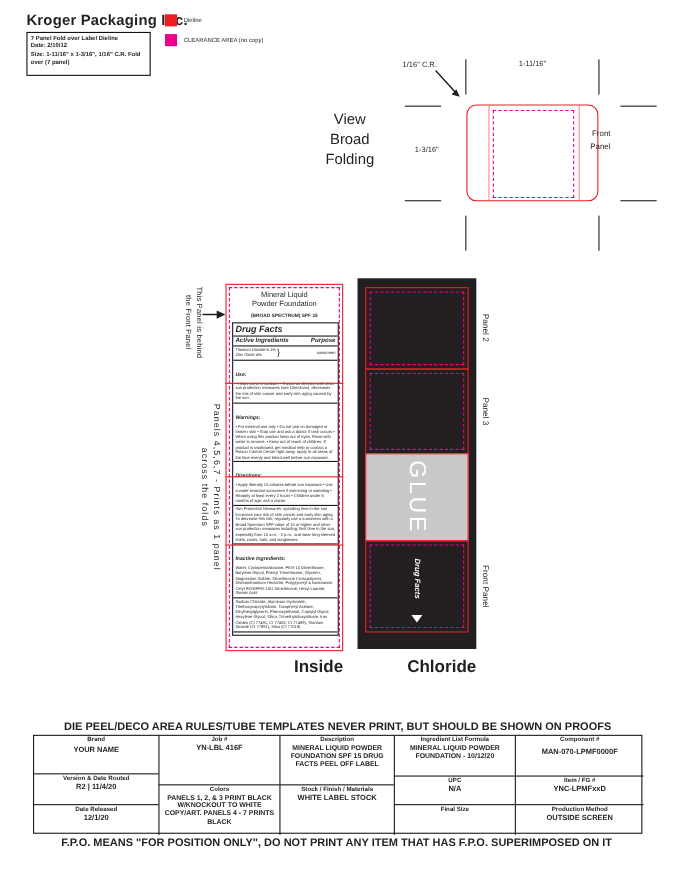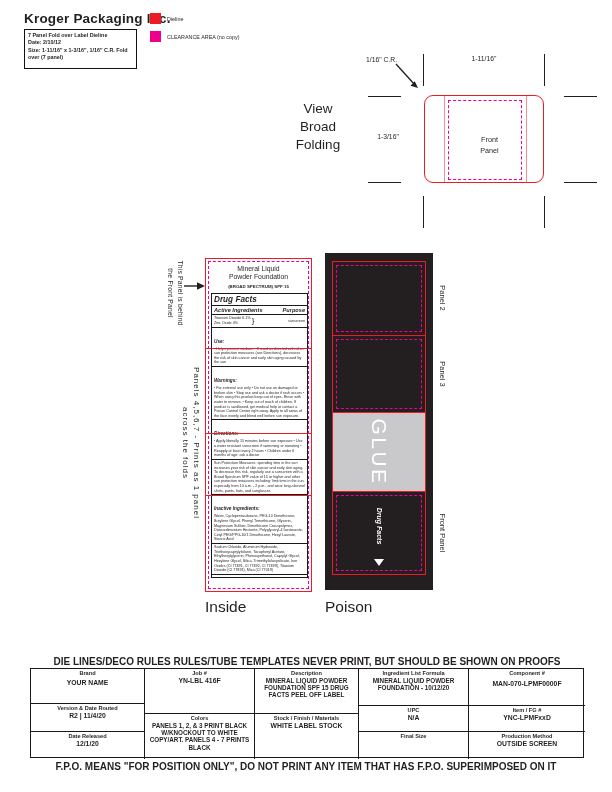--- a/index.html
+++ b/index.html
@@ -21,21 +21,21 @@
   
   .tl{background:#231f20;}
   .fold-title{left:281px;top:100px;width:74px;text-align:center;font-size:13.5px;line-height:1.32;white-space:pre-line;}
   .dim-label{font-size:6.8px;}
   .cr-label{left:366px;top:56px;}
   .width-label{left:424px;top:55px;width:120px;text-align:center;}
   .height-label{left:360px;top:133px;width:56px;text-align:center;}
   .fold-rect{left:424px;top:95px;width:120px;height:88px;border:1.2px solid #ed1c24;border-radius:9px;box-sizing:border-box;}
   .fold-crease{position:absolute;top:0;bottom:0;width:1px;background:rgba(237,28,36,.5);}
   .fold-clear{left:448px;top:100px;width:72px;height:78px;border:1px dashed #ec008c;}
-  .fold-front-label{left:424px;top:135px;width:131px;text-align:center;font-size:7.2px;line-height:1.5;white-space:pre-line;}
+  .fold-front-label{left:424px;top:117px;width:131px;text-align:right;font-size:7.2px;line-height:1.5;white-space:pre-line;}
   
   .inside-strip{left:205px;top:258px;width:107px;height:334px;border:1.3px solid #ed1c24;box-sizing:border-box;}
   .clear-inset{position:absolute;inset:2px;border:1px dashed #ec008c;pointer-events:none;}
   .inside-label{position:absolute;left:0;right:0;top:6px;text-align:center;}
   .inside-label .title{font-size:6.8px;line-height:1.25;white-space:pre-line;}
   .inside-label .subtitle{font-size:4.4px;font-weight:bold;margin-top:2px;}
   .df-box{position:absolute;left:5px;top:34px;width:97px;height:285px;border:1px solid #1a1a1a;
           box-sizing:border-box;background:#fff;overflow:hidden;}
   .df-title{font-size:8.2px;font-weight:bold;font-style:italic;padding:1px 2px;border-bottom:1.4px solid #1a1a1a;}
   .df-cols{display:flex;justify-content:space-between;font-size:5.6px;font-weight:bold;font-style:italic;
@@ -61,21 +61,21 @@
   .o-glue{left:7px;top:159px;width:94px;height:80px;background:#c9c9cb;}
   .o-front{left:7px;top:238px;width:94px;height:84px;}
   .clear-inset3{position:absolute;inset:3px;border:1px dashed #ec008c;pointer-events:none;}
   .glue-text{position:absolute;left:50%;top:50%;transform:translate(-50%,-50%) rotate(90deg);
              font-size:21px;color:#fff;letter-spacing:2.5px;white-space:nowrap;}
   .front-text{position:absolute;left:50%;top:42%;transform:translate(-50%,-50%) rotate(90deg);
               font-size:7px;font-weight:bold;font-style:italic;color:#fff;white-space:nowrap;}
   .peel-tri{position:absolute;left:50%;bottom:8px;transform:translateX(-50%);width:0;height:0;
             border-left:5px solid transparent;border-right:5px solid transparent;border-top:7px solid #fff;}
   
-  .caption{font-size:15.5px;text-align:left;}
+  .caption{font-size:15.5px;text-align:right;font-weight:bold;}
   
   .banner{left:30px;top:656px;width:554px;text-align:center;font-size:10px;font-weight:bold;}
   .spec-table{left:30px;top:668px;width:554px;height:90px;border:1.2px solid #1a1a1a;box-sizing:border-box;}
   .cell{position:absolute;box-sizing:border-box;text-align:center;padding-top:1px;overflow:hidden;}
   .cell .lbl{font-size:5.6px;font-weight:bold;}
   .cell .val{font-size:6.8px;font-weight:bold;margin-top:1px;line-height:1.25;padding:0 2px;}
   .cell .val.small{font-size:6.3px;line-height:1.15;}
   .bl{border-left:1px solid #1a1a1a;}
   .bt{border-top:1px solid #1a1a1a;}
   .footer-note{left:0;top:761px;width:612px;text-align:center;font-size:10px;font-weight:bold;}
@@ -205,23 +205,23 @@
     <div class="front-text">Drug Facts</div>
     <div class="peel-tri"></div>
   </div>
 </div>
 
 <div class="abs rot side-label" style="left:442px;top:298px;">Panel 2</div>
 <div class="abs rot side-label" style="left:442px;top:374px;">Panel 3</div>
 <div class="abs rot side-label" style="left:442px;top:533px;">Front Panel</div>
 
 <div class="abs caption" style="left:205px;top:598px;width:107px;">Inside</div>
-<div class="abs caption" style="left:325px;top:598px;width:108px;">Poison</div>
-
-<div class="abs banner">DIE LINES/DECO RULES RULES/TUBE TEMPLATES NEVER PRINT, BUT SHOULD BE SHOWN ON PROOFS</div>
+<div class="abs caption" style="left:325px;top:598px;width:108px;">Chloride</div>
+
+<div class="abs banner">DIE PEEL/DECO AREA RULES/TUBE TEMPLATES NEVER PRINT, BUT SHOULD BE SHOWN ON PROOFS</div>
 <div class="abs spec-table">
   <div class="cell" style="left:0;top:0;width:113px;height:34px;">
     <div class="lbl">Brand</div>
     <div class="val" style="margin-top:3px;">YOUR NAME</div>
   </div>
   <div class="cell bt" style="left:0;top:34px;width:113px;height:28px;">
     <div class="lbl">Version &amp; Date Routed</div>
     <div class="val">R2   |   11/4/20</div>
   </div>
   <div class="cell bt" style="left:0;top:62px;width:113px;height:28px;">

